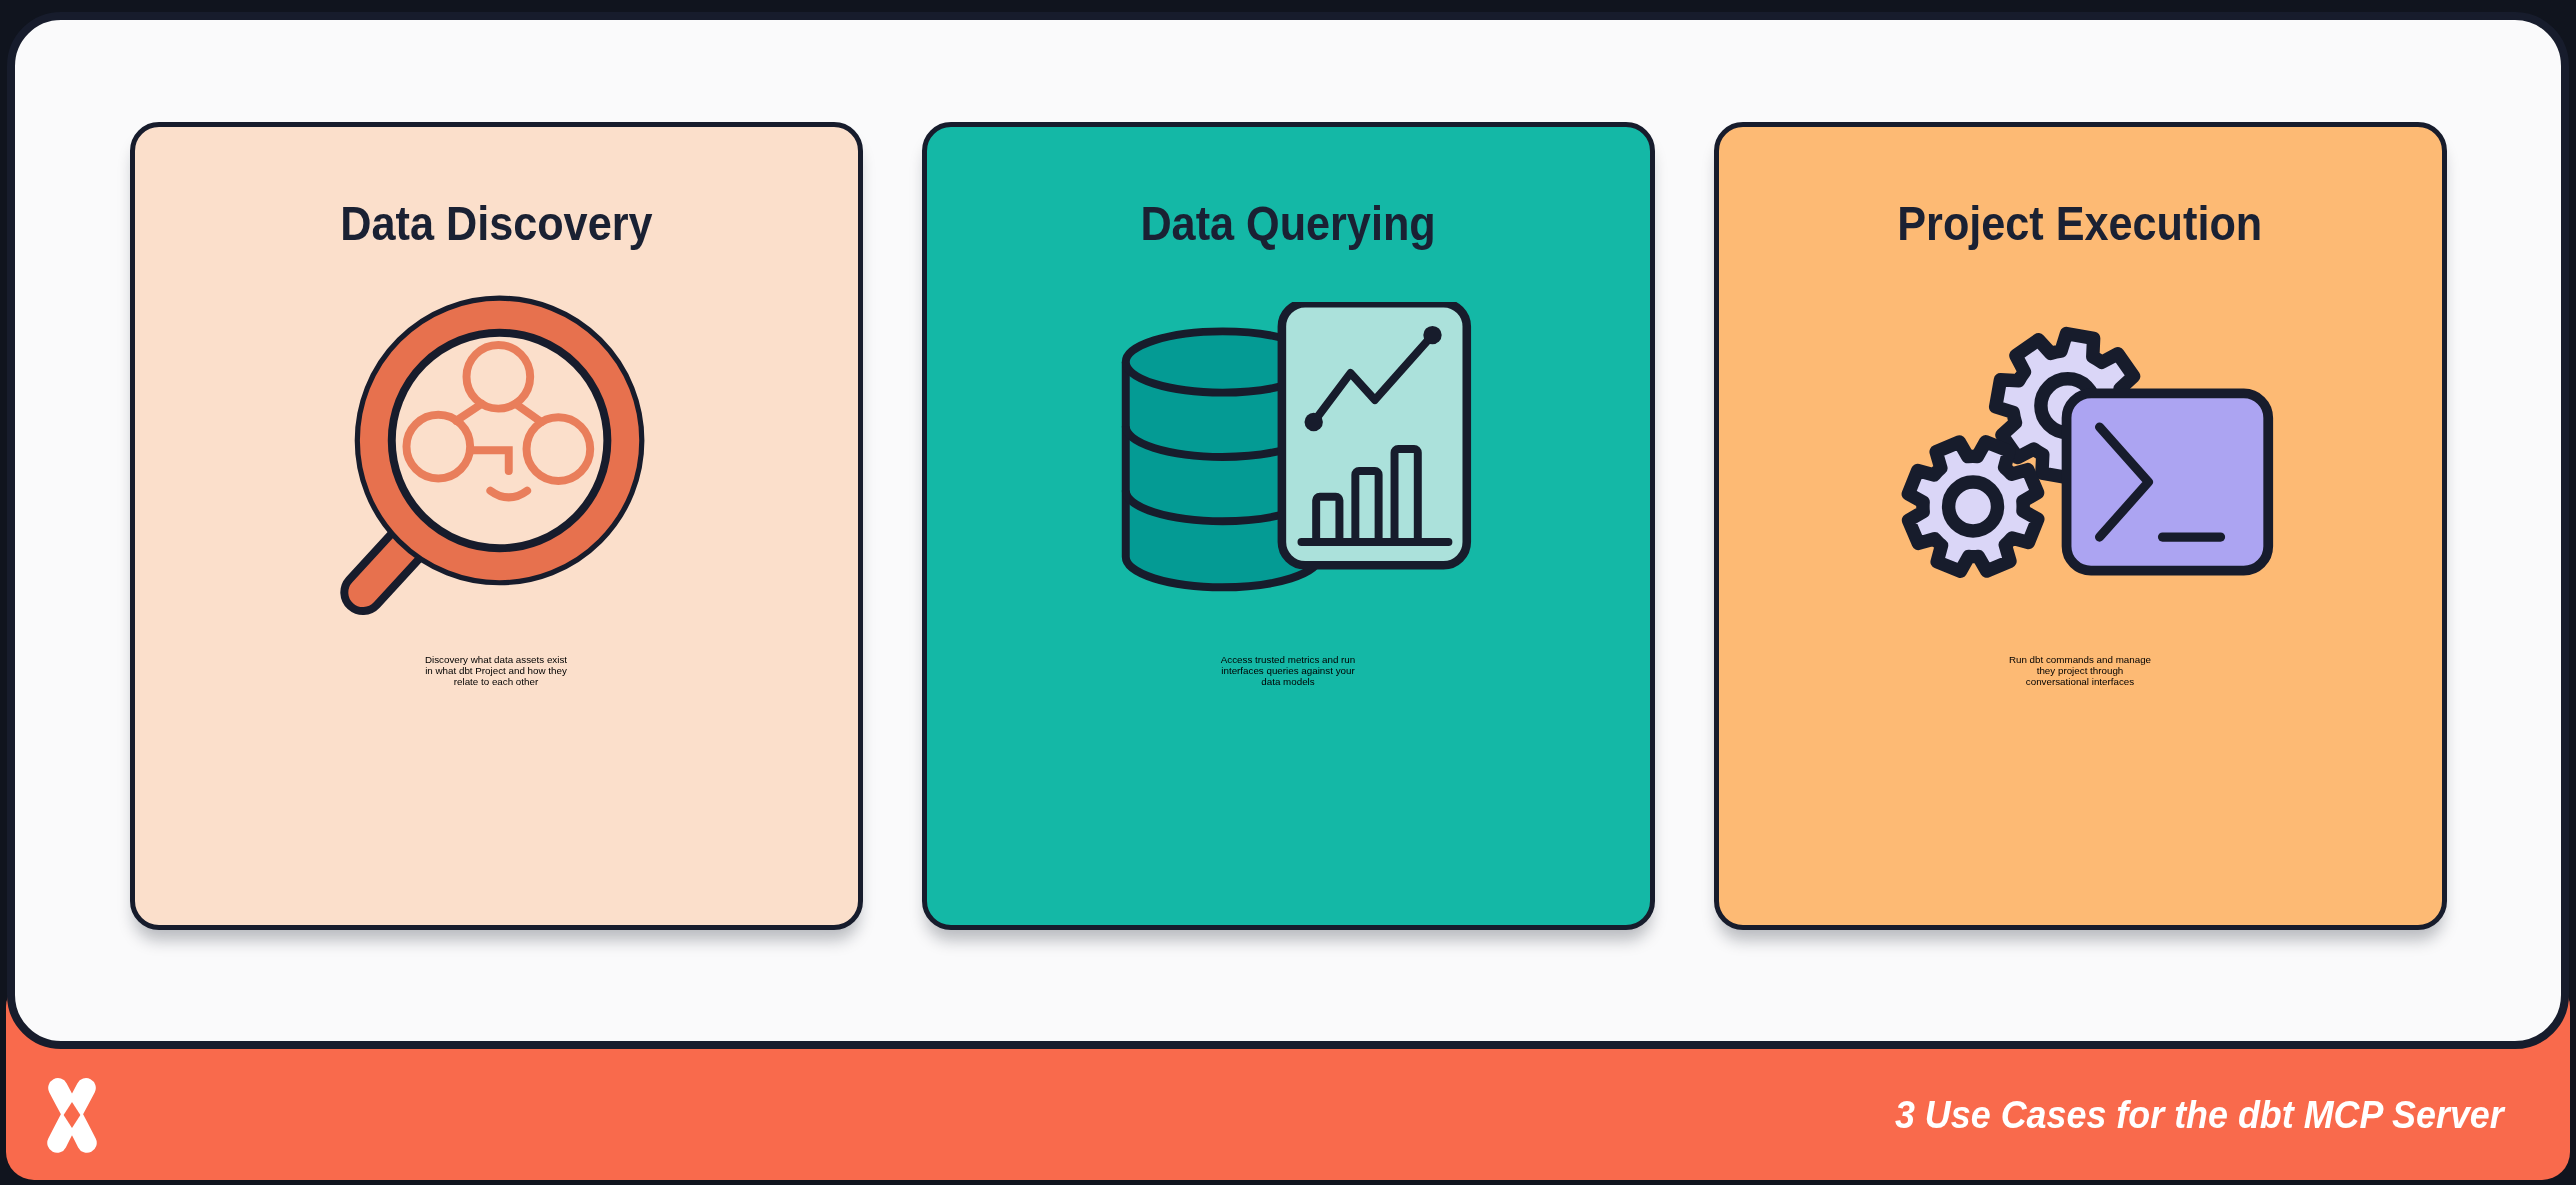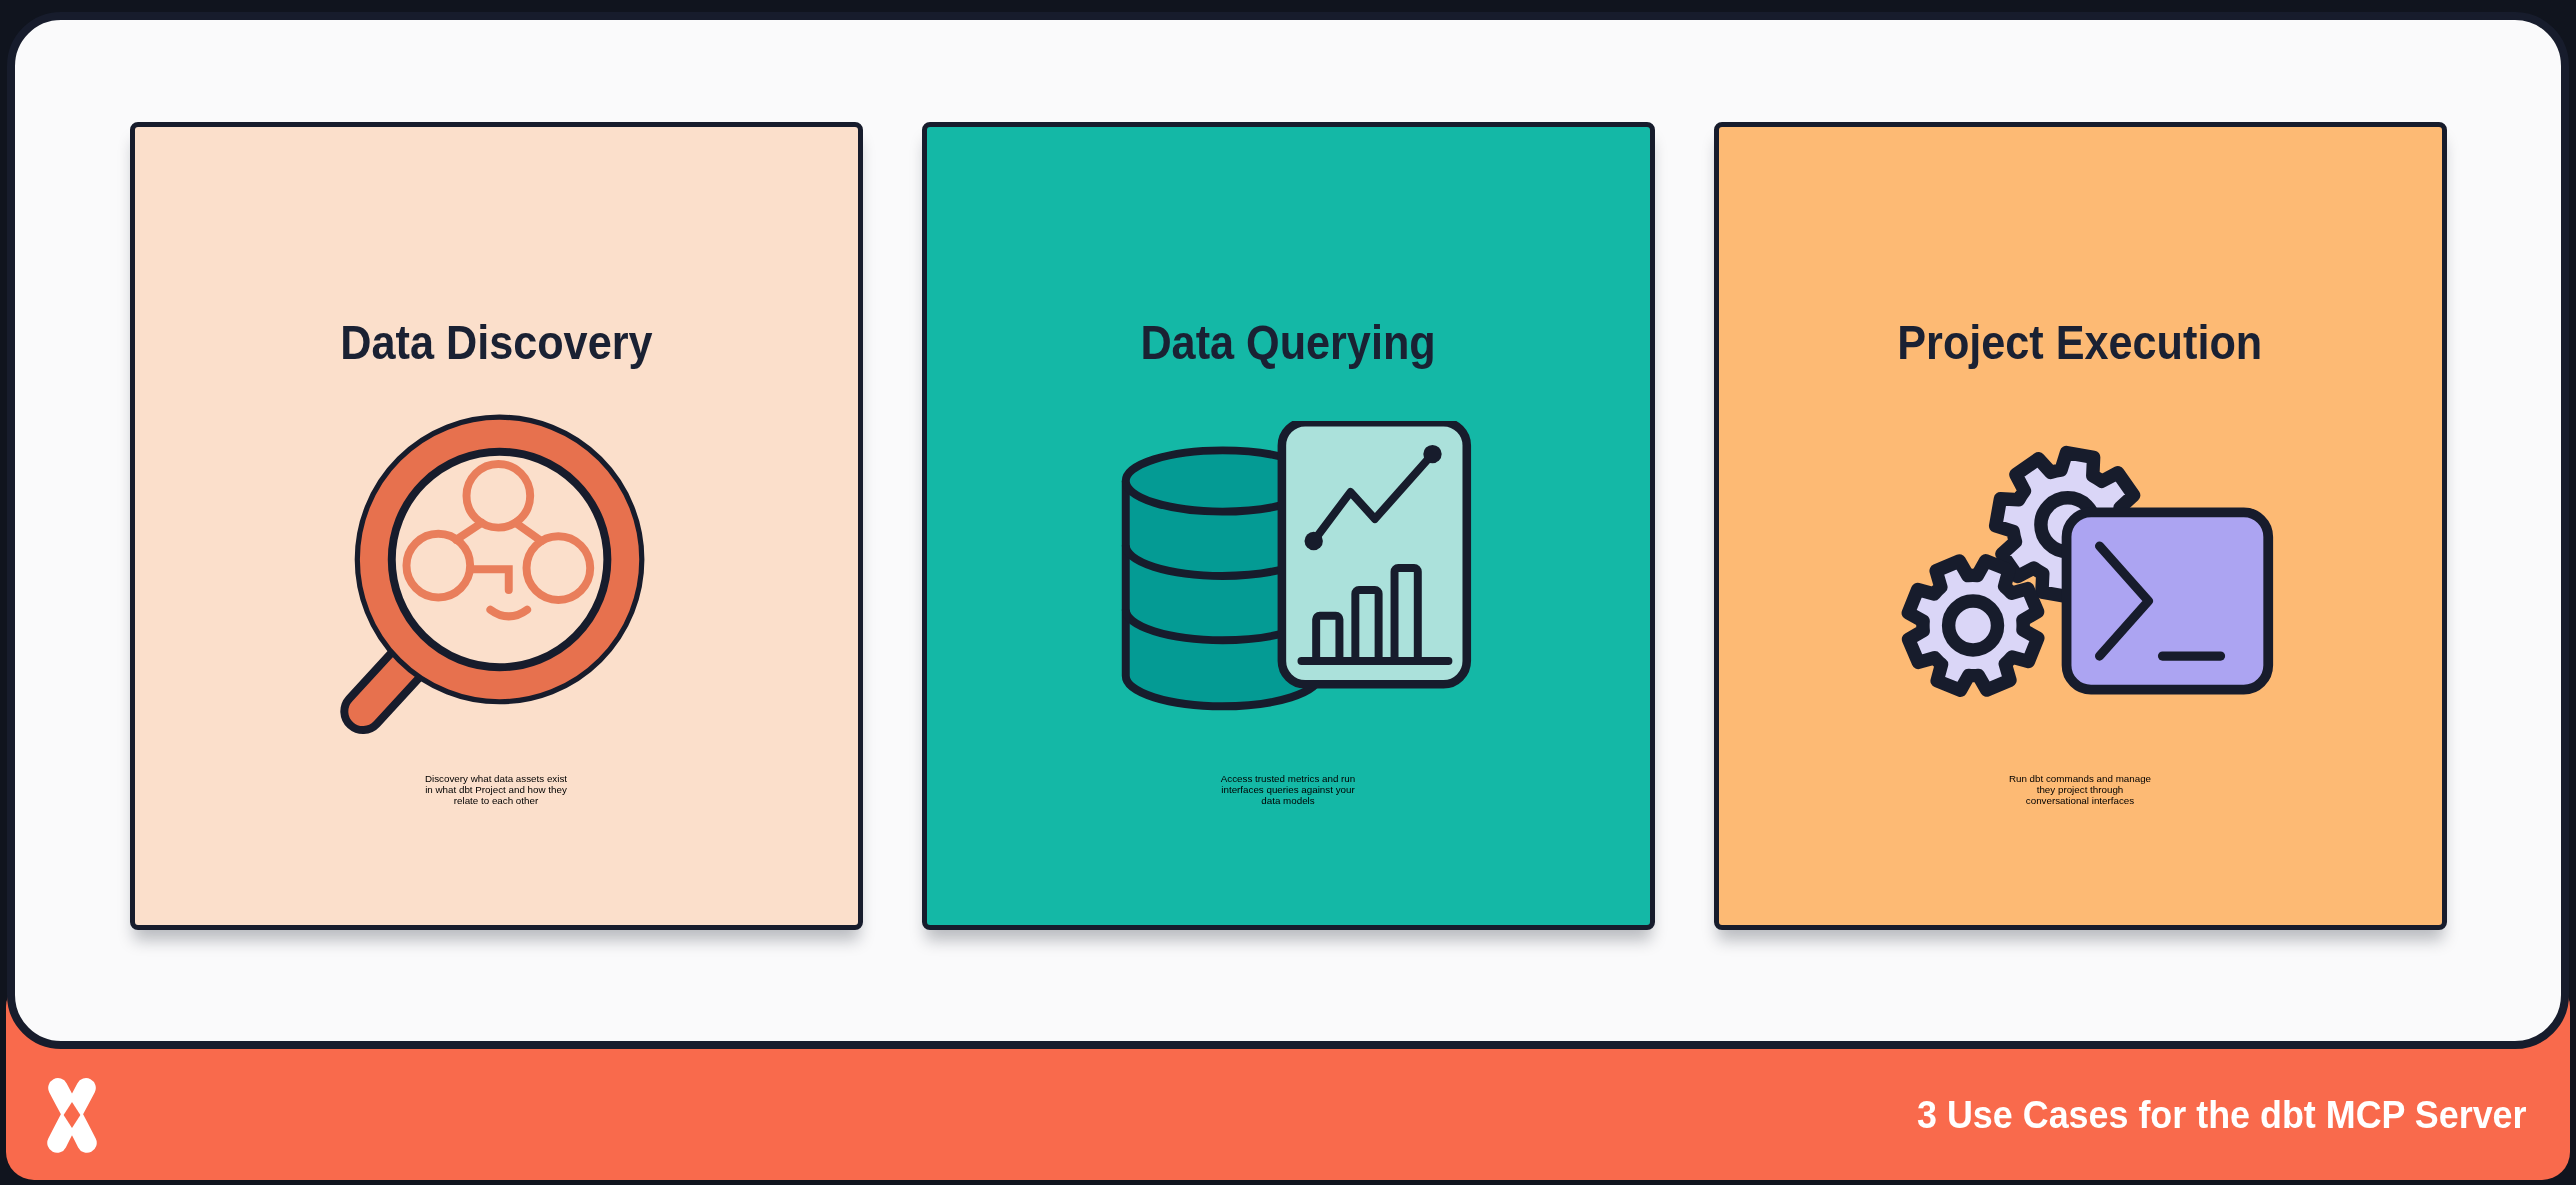--- a/index.html
+++ b/index.html
@@ -10,22 +10,23 @@
     overflow:hidden;
   }
   .canvas { position:relative; width:2576px; height:1185px; }
 
   
   .footer-bar {
     position:absolute; left:6.1px; right:6.1px; top:979px; bottom:4.9px;
     background:#F96A4C;
     border-radius:28px;
     display:flex; align-items:center; justify-content:space-between;
-    padding:70px 43px 0 38px;
+    padding:70px 66px 0 38px;
     z-index:1;
+    font-style:italic;
   }
   .footer-label {
     color:#FFFFFF; font-size:39px; font-weight:bold; letter-spacing:0;
     transform:scaleX(0.92); transform-origin:right center;
     white-space:nowrap;
   }
   .dbt-logo { width:56px; height:78px; flex:0 0 auto; }
 
   
   .main-card {
@@ -38,23 +39,23 @@
   .cards-row {
     position:absolute; inset:0;
     display:flex; justify-content:center; gap:59px;
     padding-top:102px;
   }
 
   
   .card {
     width:733px; height:808px;
     border:5.5px solid #171C2C;
-    border-radius:8px;
+    border-radius:29px;
     box-shadow:0 14.7px 16px -4.9px rgba(15,20,35,0.28);
-    display:flex; flex-direction:column; align-items:center;justify-content:center;
+    display:flex; flex-direction:column; align-items:center;
   }
   .card h2 {
     margin-top:69px;
     font-size:48px; font-weight:bold; color:#1A2133;
     transform:scaleX(0.90); transform-origin:center;
     white-space:nowrap;
   }
   .icon-wrap {
     height:343px; width:100%; margin-top:29px;
     display:flex; align-items:center; justify-content:center;

